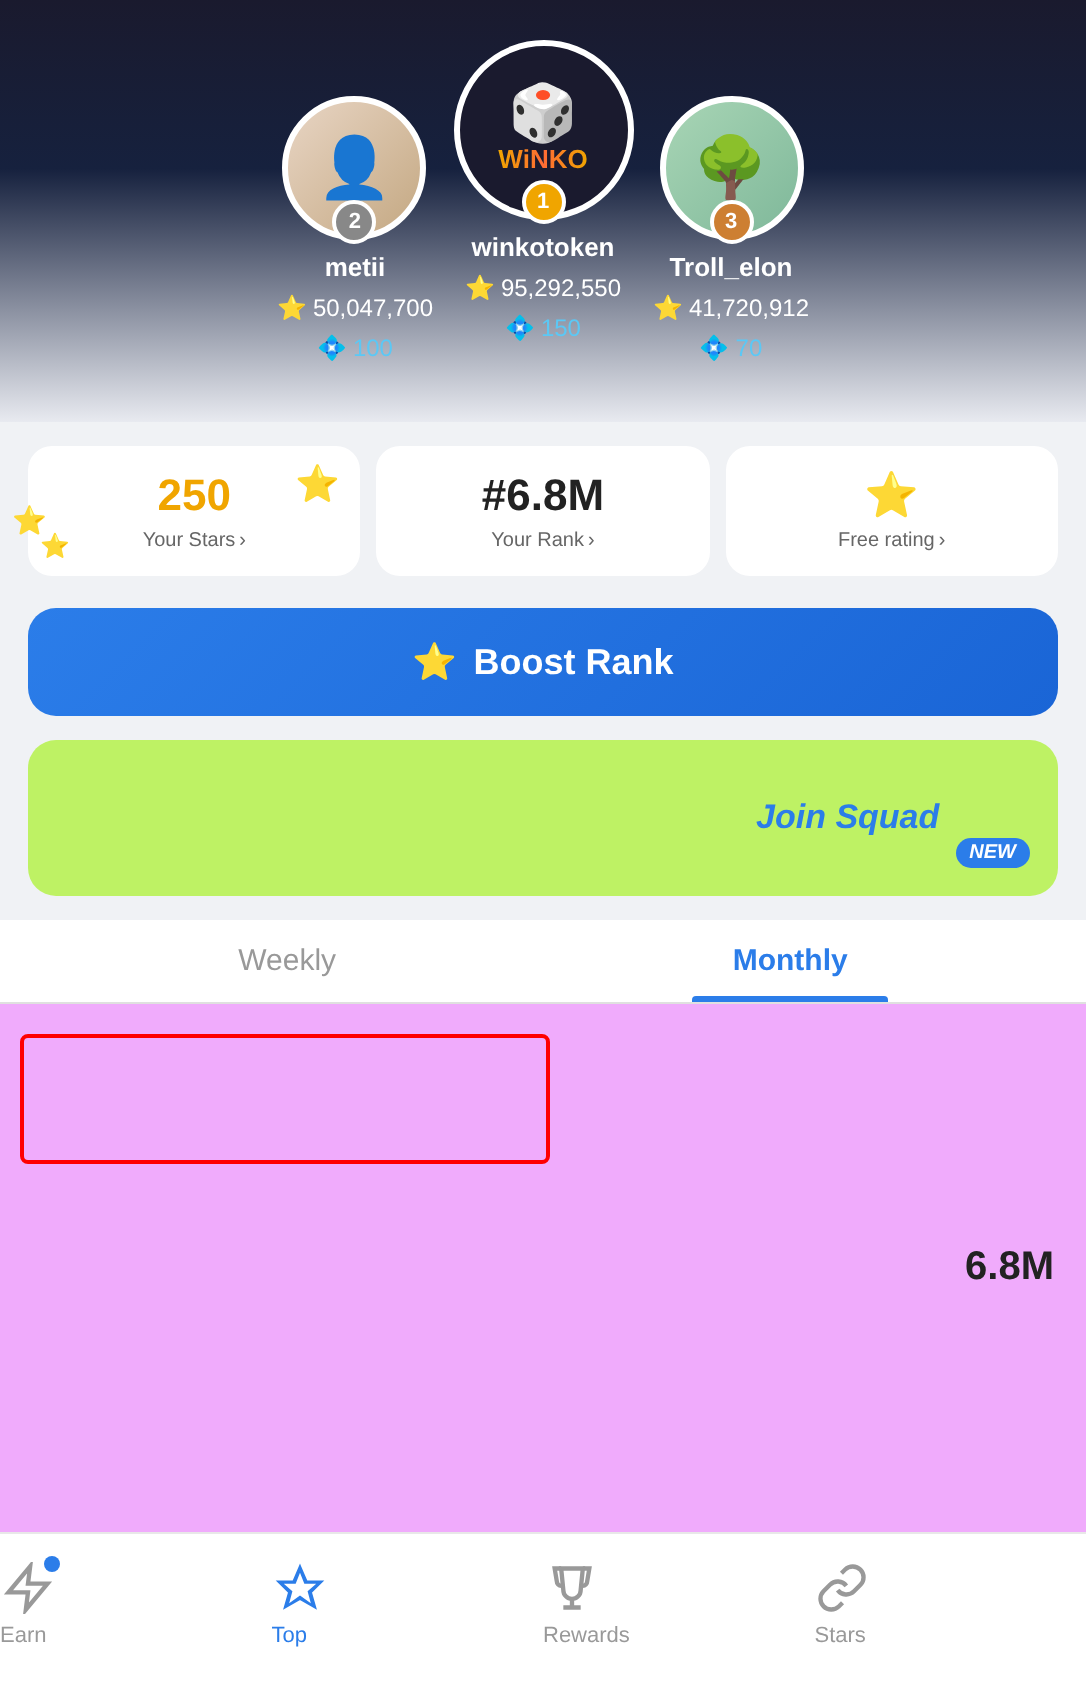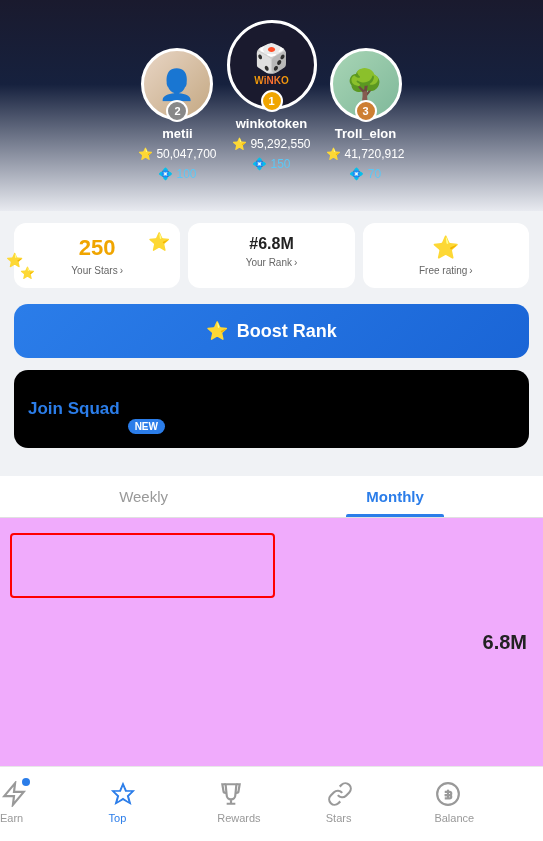--- a/index.html
+++ b/index.html
@@ -118,21 +118,21 @@
       position: relative;
       overflow: hidden;
     }
 
     .winko-inner {
       text-align: center;
       line-height: 1.1;
     }
 
     .winko-logo-text {
-      font-size: 10px;
+      font-size: 13px;
       font-weight: 900;
       background: linear-gradient(90deg, #f0a500, #ff6b35, #f0a500);
       -webkit-background-clip: text;
       -webkit-text-fill-color: transparent;
       background-clip: text;
     }
 
     
     .stats-section {
       display: flex;
@@ -160,21 +160,21 @@
 
     .stat-label {
       font-size: 10px;
       color: #666;
       display: flex;
       align-items: center;
       gap: 2px;
     }
 
     .stat-value-rank {
-      font-size: 16px;
+      font-size: 22px;
       font-weight: 800;
       color: #222;
     }
 
     .stat-value-free {
       font-size: 22px;
       color: #2b7de9;
     }
 
     .star-deco-top {
@@ -222,52 +222,53 @@
       cursor: pointer;
     }
 
     
     .join-section {
       padding: 4px 14px 8px;
     }
 
     .join-squad-btn {
       width: 100%;
-      background: #000000;
+      background: #bef264;
       border: none;
       border-radius: 14px;
       padding: 14px;
       font-size: 17px;
       font-weight: 600;
       color: #2b7de9;
       display: flex;
       align-items: center;
-      justify-content: flex-start;
+      justify-content: flex-end;
       gap: 8px;
       cursor: pointer;
+      font-style: italic;
     }
 
     .new-badge {
       background: #2b7de9;
       color: white;
       font-size: 10px;
       font-weight: 700;
       padding: 2px 7px;
       border-radius: 8px;
       margin-top: 35px;
     }
 
     
     .tabs-section {
       background: white;
       display: flex;
       justify-content: space-around;
       padding: 0 20px;
       border-bottom: 1px solid #e0e0e0;
-      margin-top: 20px;
+      margin-top: 4px;
     }
 
     .tab {
       padding: 12px 20px;
       font-size: 15px;
       color: #999;
       cursor: pointer;
       position: relative;
       font-weight: 500;
     }
@@ -562,26 +563,15 @@
     <div class="nav-item">
       <div class="nav-icon">
         <svg class="icon-svg" viewBox="0 0 24 24" fill="none" stroke="#999" stroke-width="2">
           <path d="M10 13a5 5 0 0 0 7.54.54l3-3a5 5 0 0 0-7.07-7.07l-1.72 1.71"></path>
           <path d="M14 11a5 5 0 0 0-7.54-.54l-3 3a5 5 0 0 0 7.07 7.07l1.71-1.71"></path>
         </svg>
       </div>
       <span class="nav-label">Stars</span>
     </div>
 
-    <div class="nav-item">
-      <div class="nav-icon">
-        <svg class="icon-svg" viewBox="0 0 24 24" fill="none" stroke="#999" stroke-width="2">
-          <circle cx="12" cy="12" r="10"></circle>
-          <line x1="12" y1="8" x2="12" y2="16"></line>
-          <path d="M9 10h4.5a1.5 1.5 0 0 1 0 3H9"></path>
-          <path d="M9 13h4.5a1.5 1.5 0 0 1 0 3H9"></path>
-        </svg>
-      </div>
-      <span class="nav-label">Balance</span>
-    </div>
 
   </div>
 </div>
 
 </body></html>

